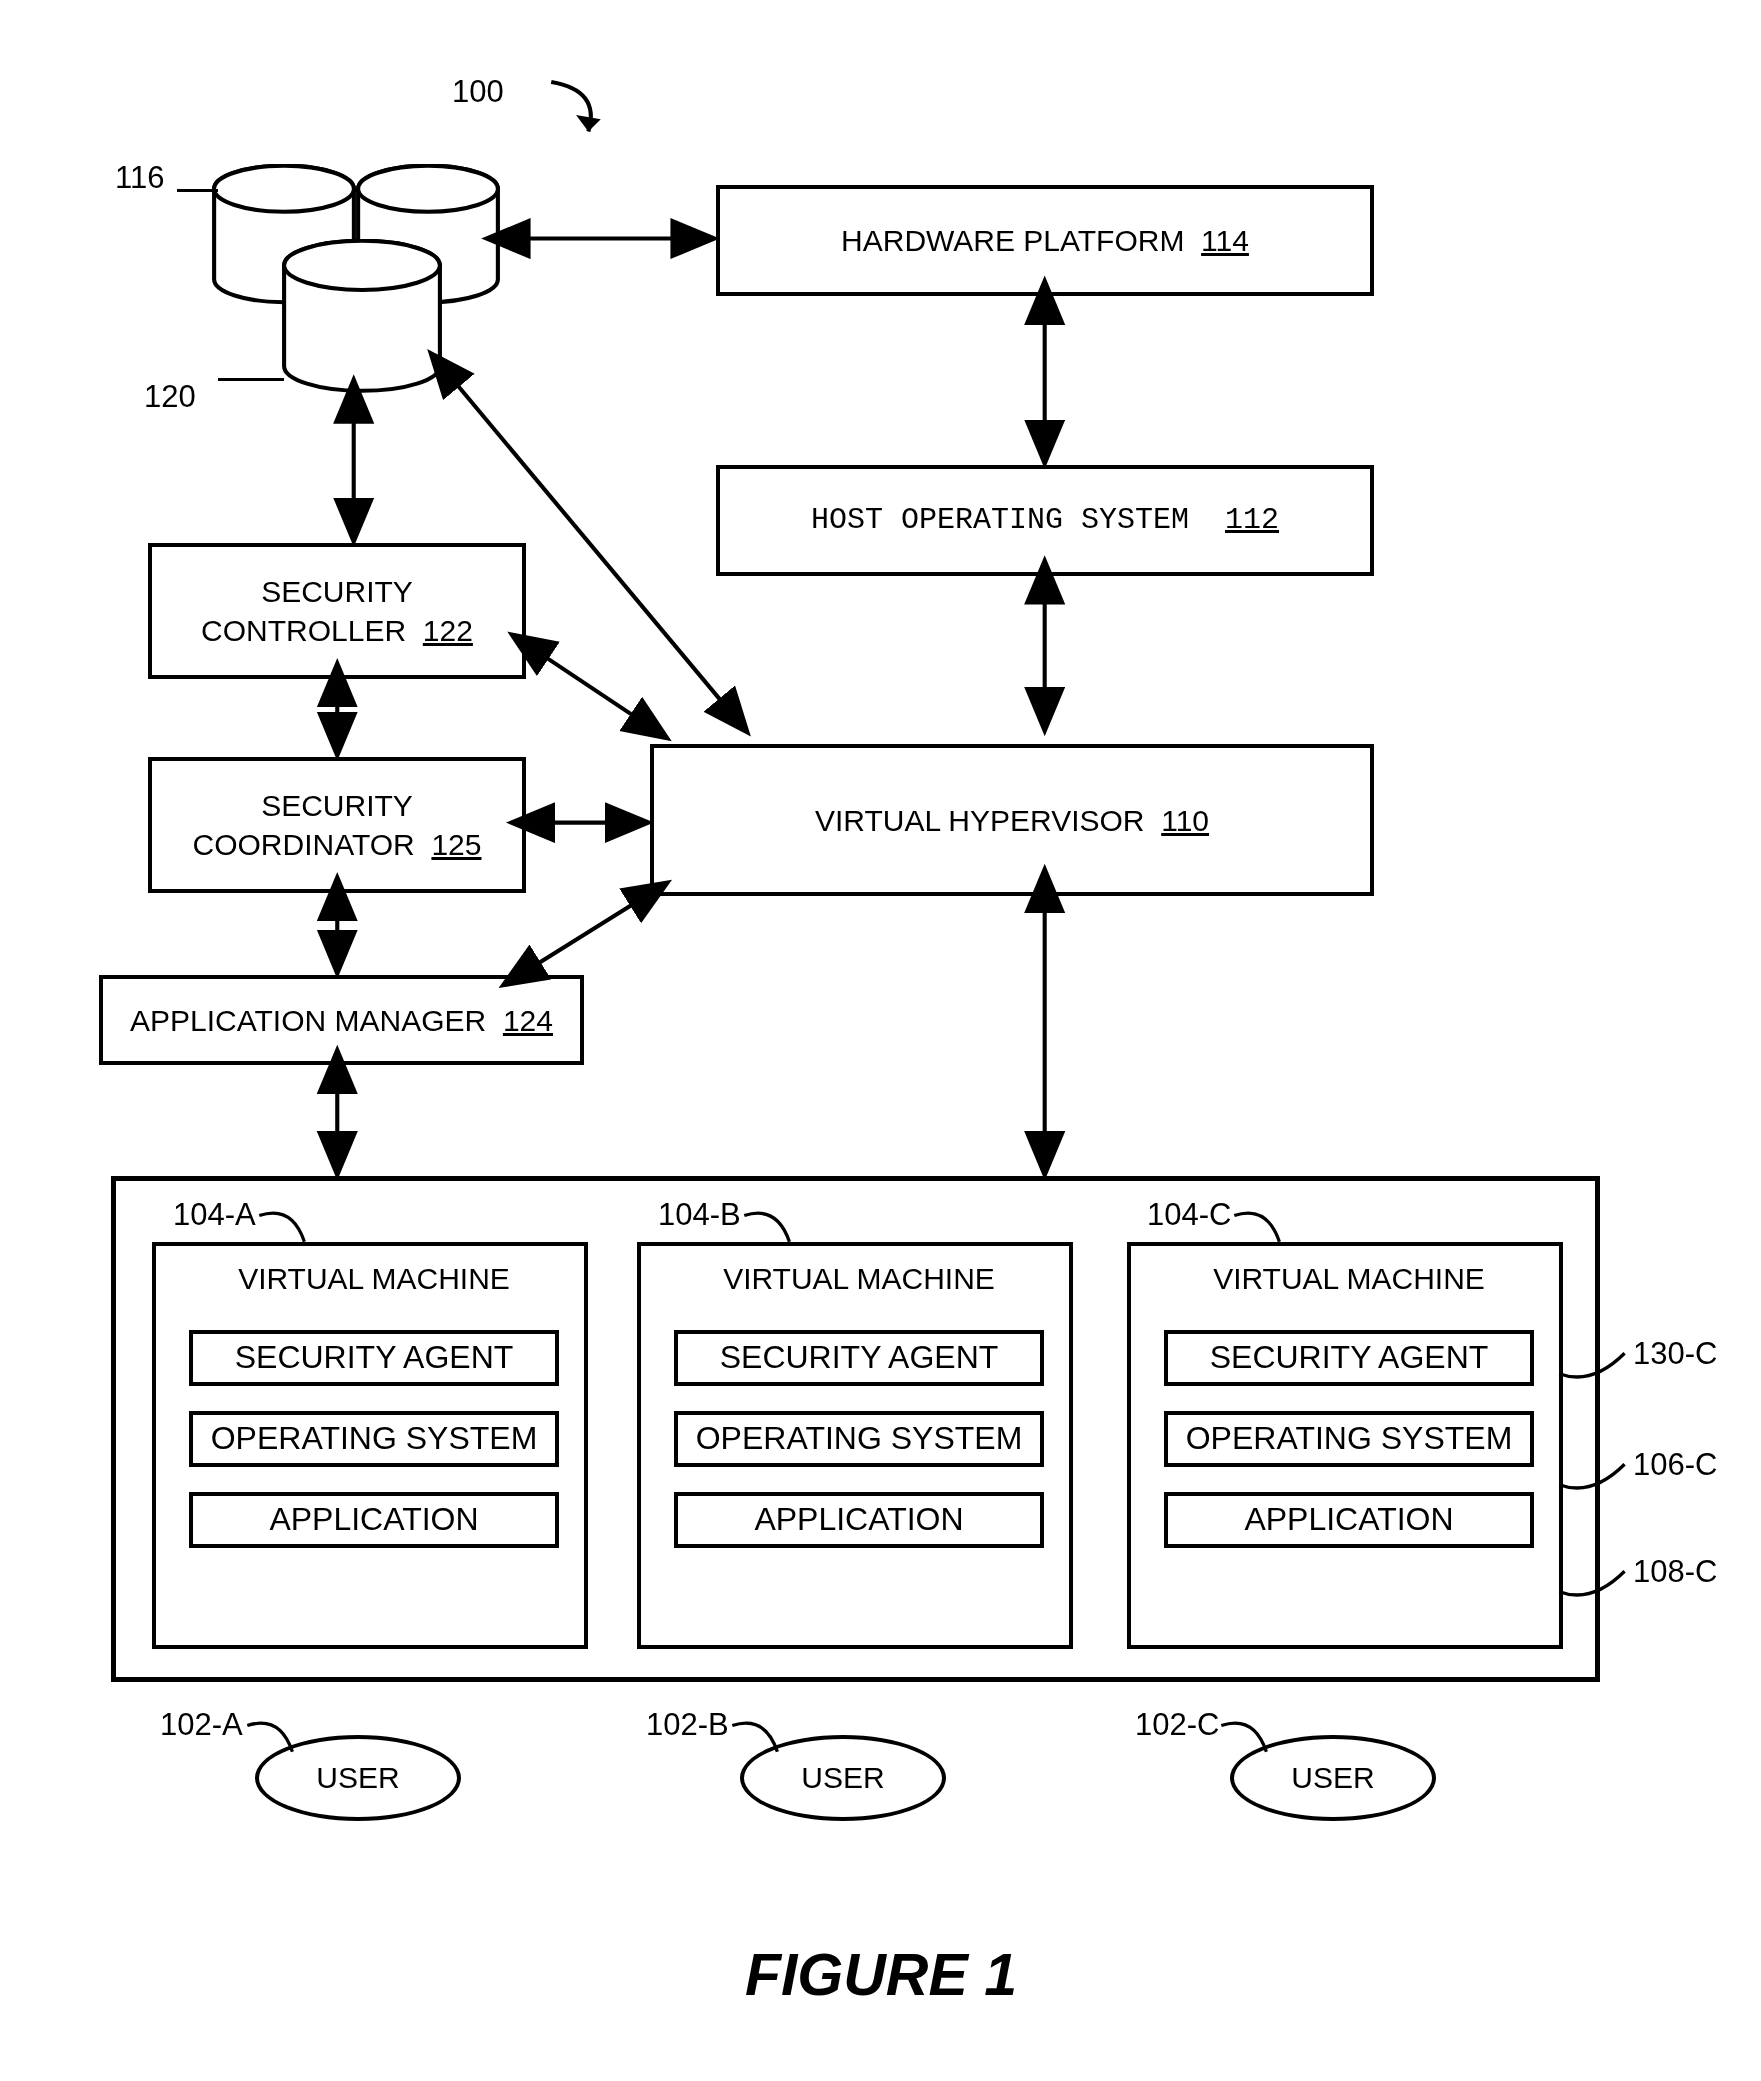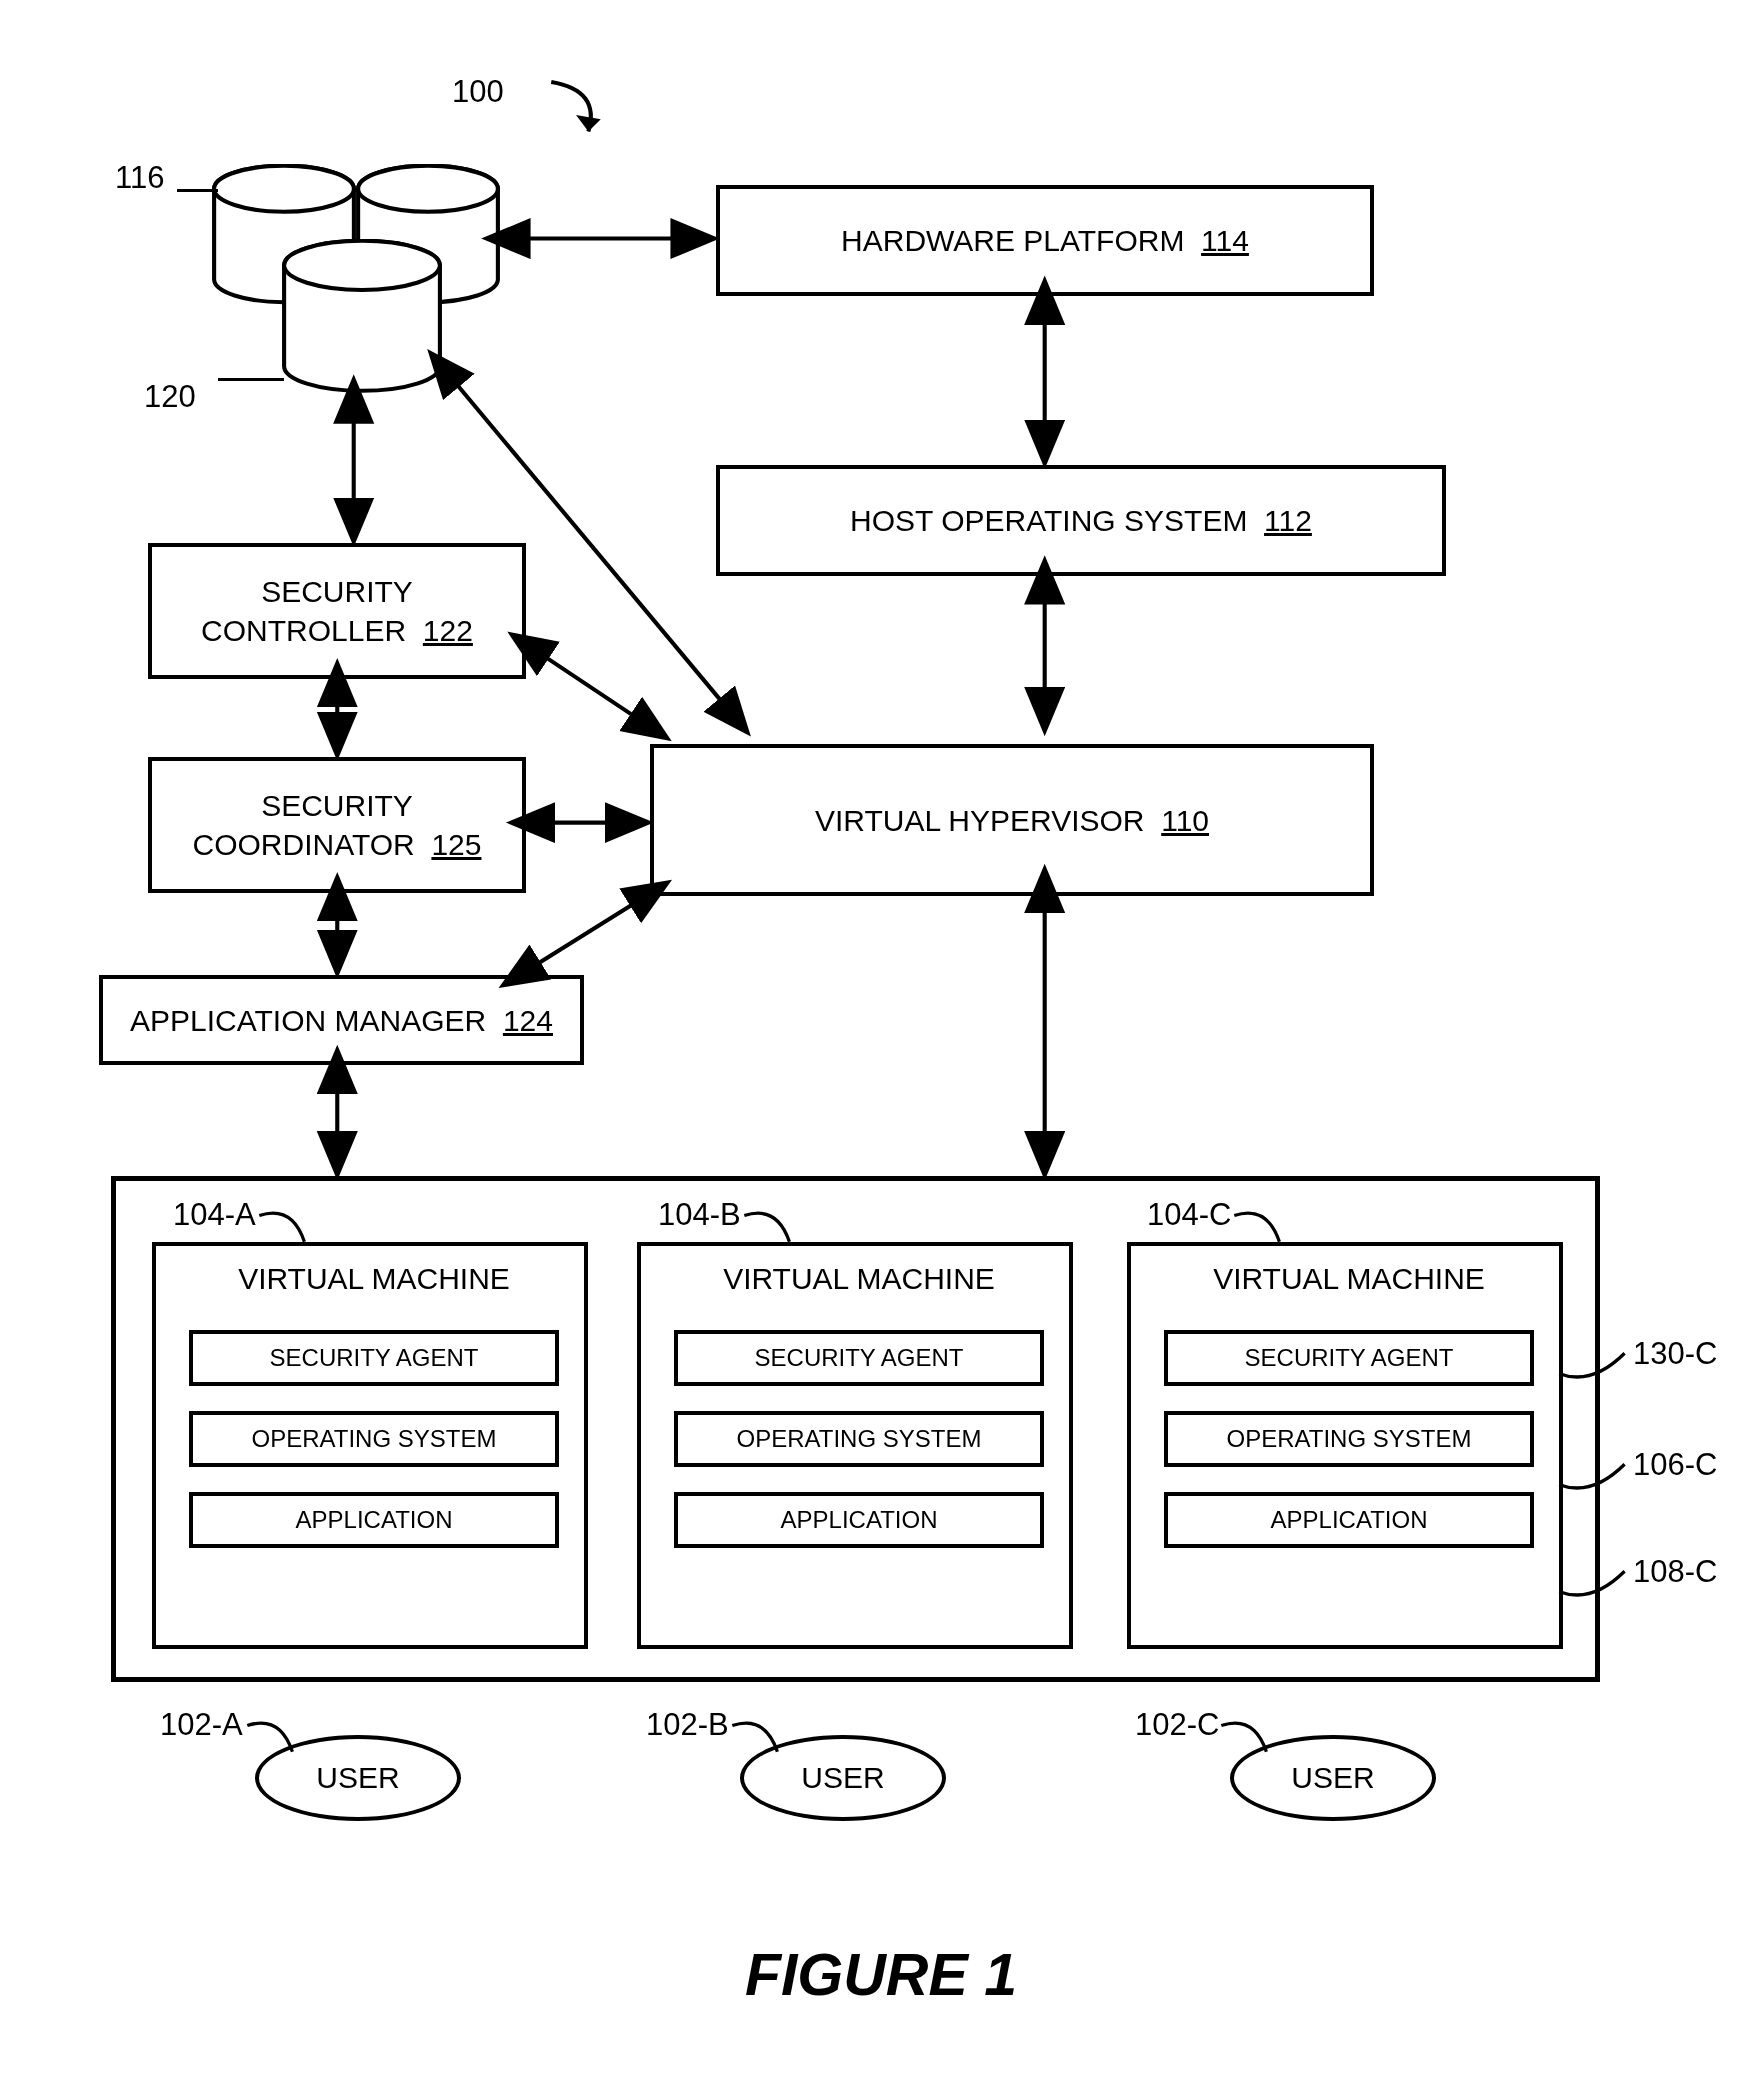--- a/index.html
+++ b/index.html
@@ -55,21 +55,21 @@
     padding-left: 8px;
   }
   .vm-title { font-size: 30px; margin-bottom: 8.2px; }
   .vm-inner {
     border: 4.1px solid #000;
     width: 88%;
     height: 56px;
     display: flex;
     align-items: center;
     justify-content: center;
-    font-size: 24px;
+    font-size: 32px;
   }
   .figcap {
     position: absolute;
     font-size: 59px;
     font-style: italic;
     font-weight: bold;
     width: 100%;
     text-align: center;
   }
   svg.cylinder { position: absolute; }
@@ -114,21 +114,21 @@
 <div class="label" style="left:115px; top:160px;">116</div>
 <div class="lead h" style="left:177px; top:189px; width:41px;"></div>
 
 <div class="label" style="left:144px; top:362px;margin-top:17px;">120</div>
 <div class="lead h" style="left:218px; top:378px; width:66px;"></div>
 
 <div class="box" style="left:716px; top:185px; width:658px; height:111px;">
   <div class="title-line"><span>HARDWARE PLATFORM</span>&nbsp;&nbsp;<span class="ref">114</span></div>
 </div>
 
-<div class="box" style="left:716px; top:465px; width:730px; height:111px;">
+<div class="box" style="left:716px; top:465px; width:658px; height:111px;font-family:Liberation Mono, monospace;">
   <div class="title-line"><span>HOST OPERATING SYSTEM</span>&nbsp;&nbsp;<span class="ref">112</span></div>
 </div>
 
 <div class="box" style="left:650px; top:732px; width:724px; height:152px;margin-top:12px;">
   <div class="title-line"><span>VIRTUAL HYPERVISOR</span>&nbsp;&nbsp;<span class="ref">110</span></div>
 </div>
 
 <div class="box" style="left:148px; top:543px; width:378px; height:136px;">
   <div class="title-line"><span>SECURITY</span></div>
   <div class="title-line"><span>CONTROLLER</span>&nbsp;&nbsp;<span class="ref">122</span></div>

